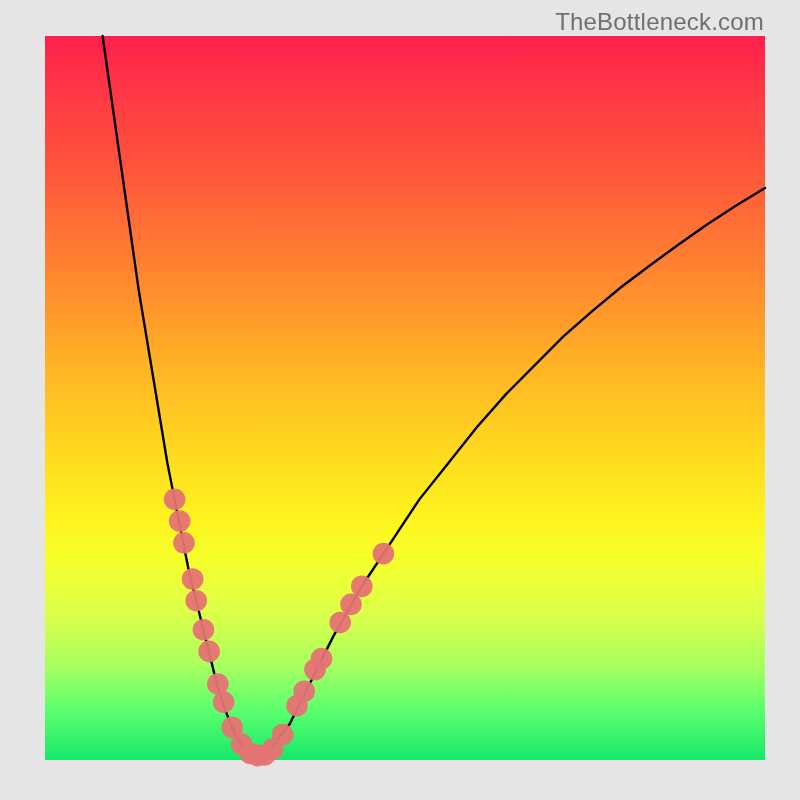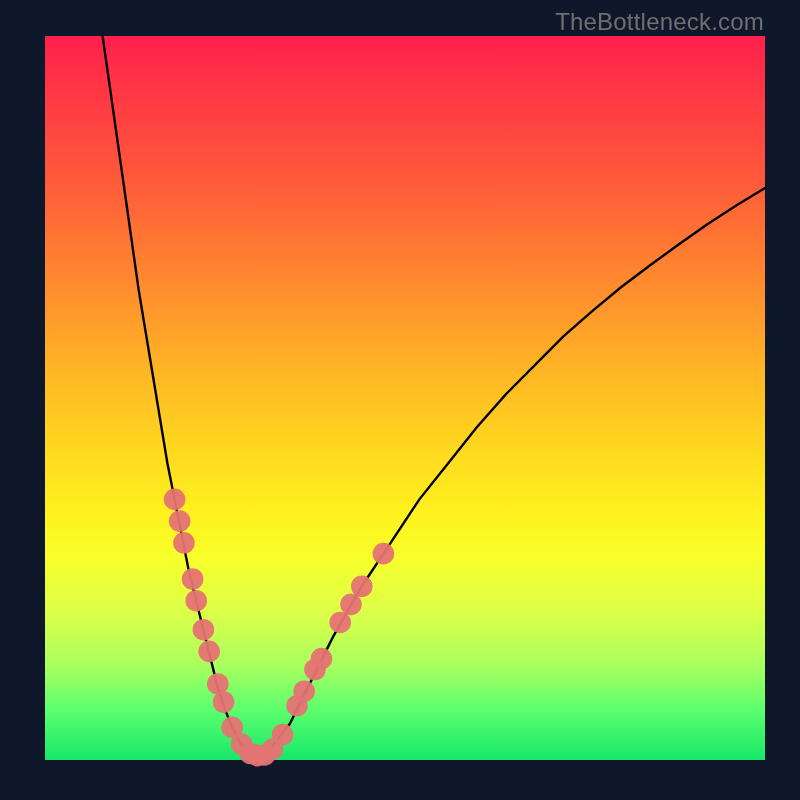--- a/index.html
+++ b/index.html
@@ -10,21 +10,21 @@
     overflow: hidden;
     background: #000;
     font-family: Arial, Helvetica, sans-serif;
   }
   .frame {
     position: absolute;
     top: 0;
     left: 0;
     width: 800px;
     height: 800px;
-    background: #0f172a;
+    background: #e5e5e5;
   }
   .plot-area {
     position: absolute;
     left: 45px;
     top: 36px;
     width: 720px;
     height: 724px;
     
     background: linear-gradient(to bottom,
        #ff1f4e 0%,

